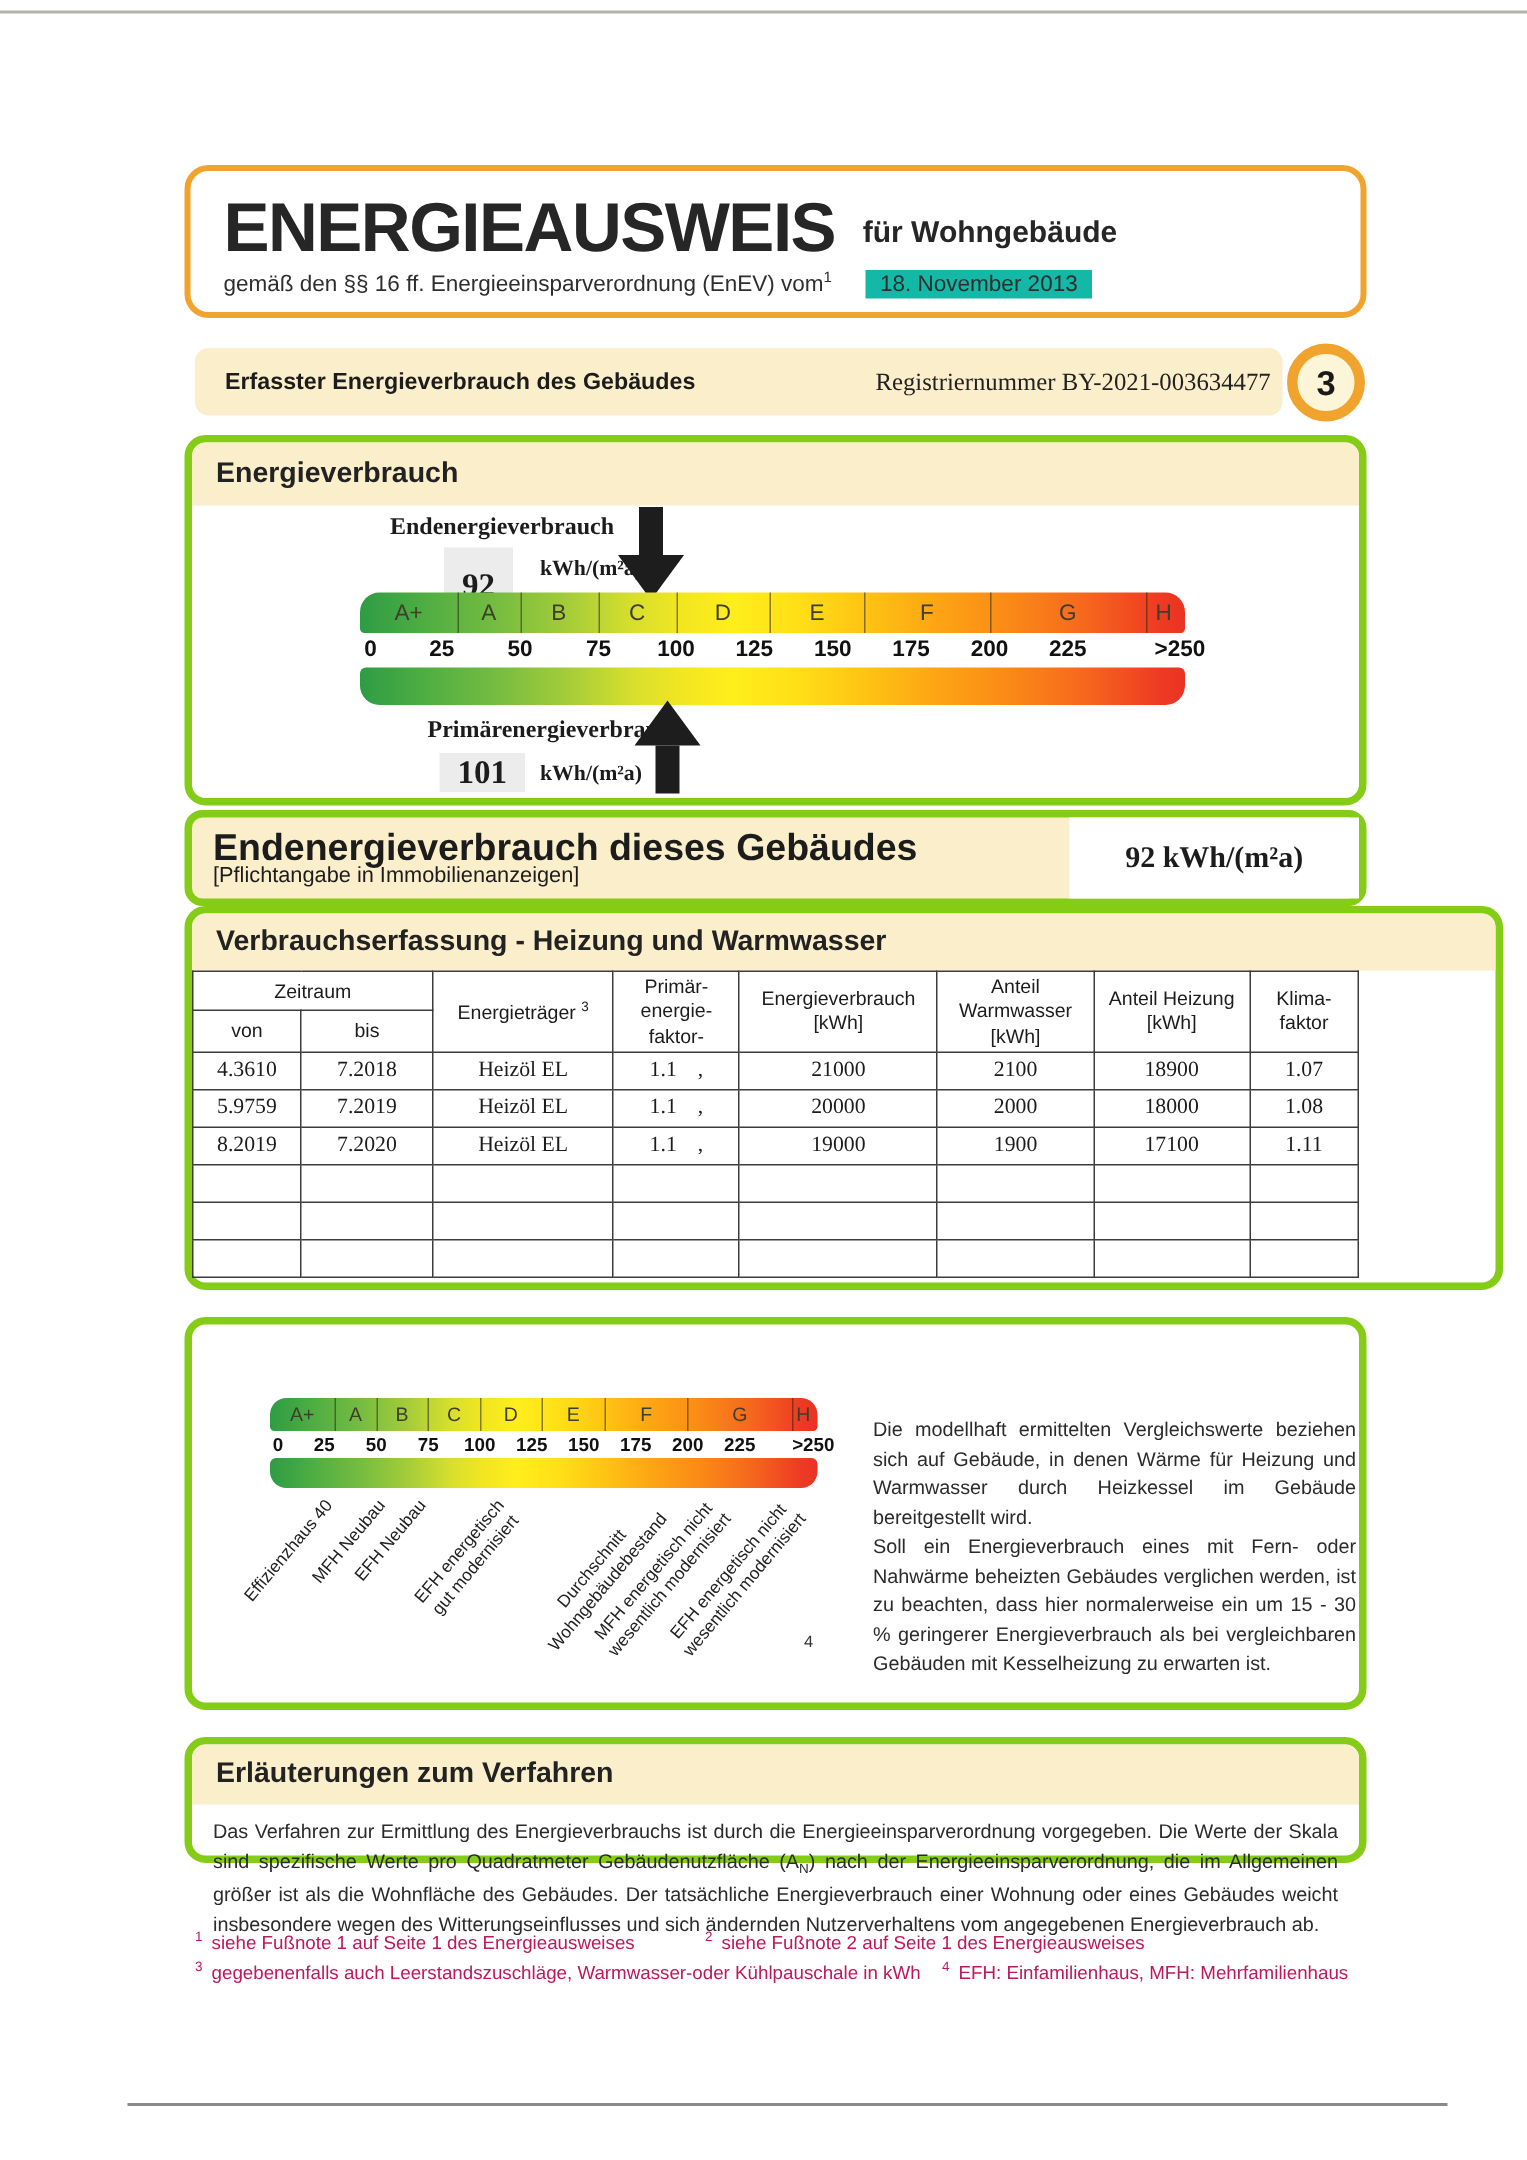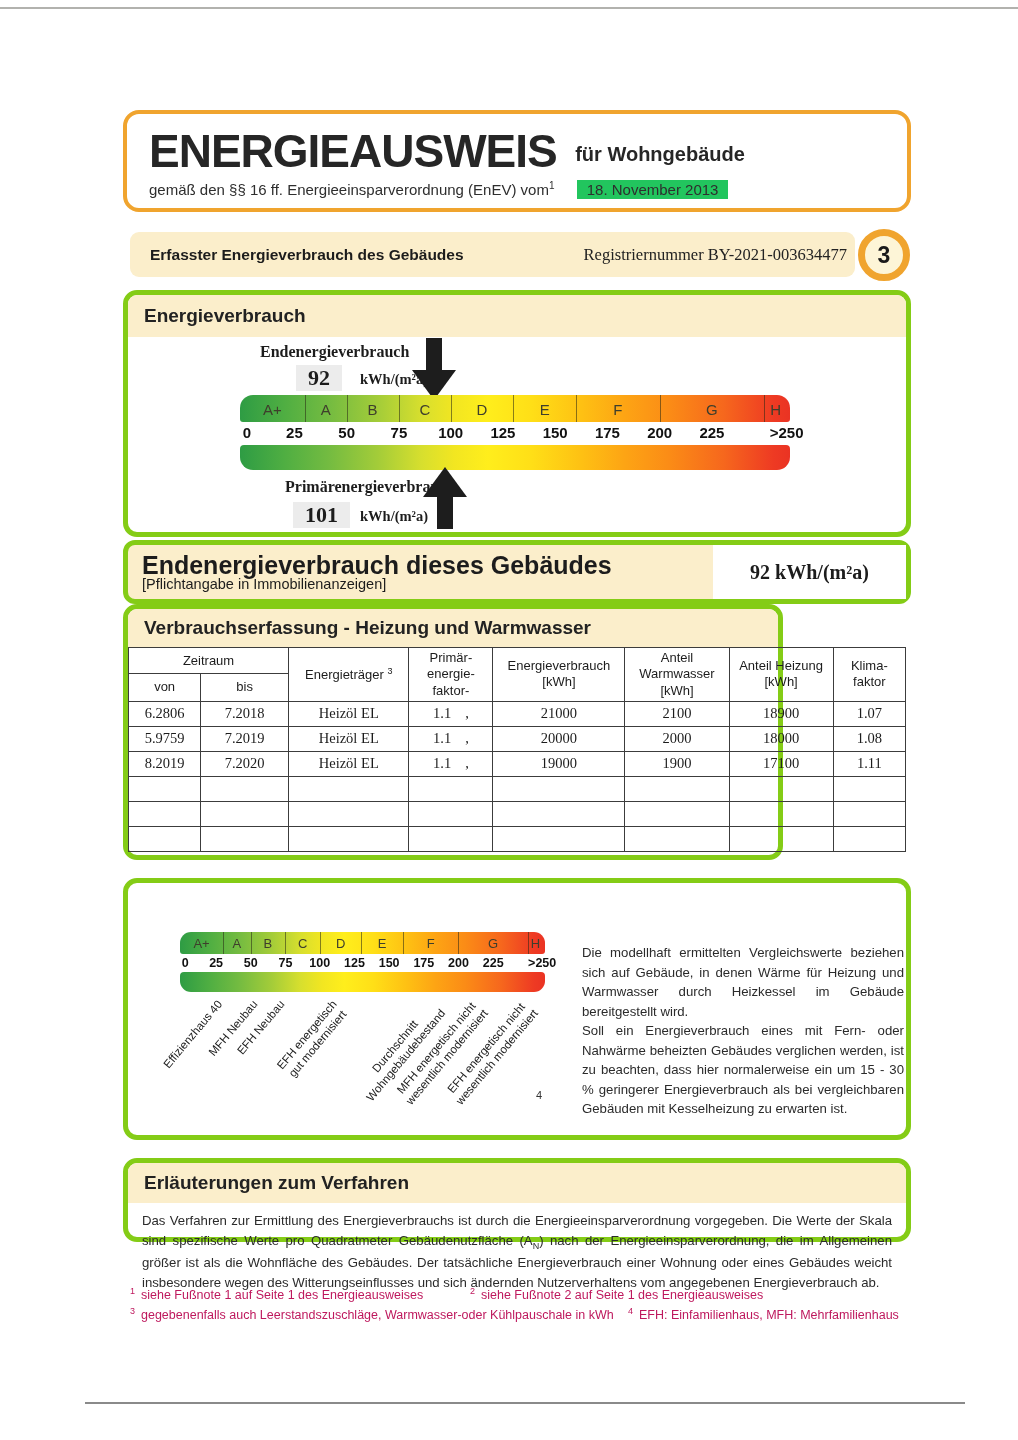--- a/index.html
+++ b/index.html
@@ -11,21 +11,21 @@
   .rule-top { left:0; top:7px; width:1018px; height:2px; background:#b2b2ae; }
   .rule-bottom { left:85px; top:1402px; width:880px; height:2px; background:#8a8a8a; }
 
   
   .header-box { position:absolute; left:123px; top:110px; width:788px; height:102px;
     border:4px solid #f0a42e; border-radius:16px; background:#fff; padding:10px 18px 0 22px; }
   .main-title { font-size:46px; font-weight:bold; letter-spacing:-1px; color:#262626; display:inline-block; }
   .main-title-suffix { font-size:20px; font-weight:bold; color:#262626; display:inline-block; margin-left:14px; position:relative; top:-6px; }
   .law-line { font-size:15px; color:#2e2e2e; margin-top:2px; }
   .law-line sup { font-size:10px; }
-  .law-date { background:#22c55e; padding:1px 10px; margin-left:18px; }
+  .law-date { background:#14b8a6; padding:1px 10px; margin-left:18px; }
 
   
   .registry-band { position:absolute; left:130px; top:232px; width:725px; height:45px;
     background:#fbeecb; border-radius:9px; display:flex; align-items:center; }
   .registry-label { font-size:15.5px; font-weight:bold; padding-left:20px; }
   .registry-number-wrap { font-family:"Liberation Serif", serif; font-size:16.5px; margin-left:120px; color:#222; }
   .page-badge { position:absolute; left:858px; top:229px; width:52px; height:52px; border-radius:50%;
     border:7px solid #f0a42e; background:#fdf5d7; display:flex; align-items:center; justify-content:center;
     font-size:23px; font-weight:bold; color:#1a1a1a; }
 
@@ -34,21 +34,21 @@
   .section-title-band { position:absolute; left:0; top:0; width:100%; background:#fbeecb;
     border-radius:9px 9px 0 0; display:flex; align-items:center; }
   .section-title { font-size:19px; font-weight:bold; padding-left:16px; color:#222; }
 
   
   .ev-box { left:123px; top:290px; width:788px; height:247px; }
   .ev-title-band { height:42px; }
 
   .serif-label { font-family:"Liberation Serif", serif; font-weight:bold; }
   .ev-end-label { position:absolute; left:132px; top:48px; font-size:16px; }
-  .ev-end-value { position:absolute; left:168px; top:70px; font-size:22px; background:#ececec; padding:0 12px; }
+  .ev-end-value { position:absolute; left:168px; top:70px; font-size:22px; background:#ececec; padding:12px 12px; }
   .ev-end-unit { position:absolute; left:232px; top:76px; font-size:14.5px; }
   .ev-pri-label { position:absolute; left:157px; top:183px; font-size:16px; }
   .ev-pri-value { position:absolute; left:165px; top:207px; font-size:22px; background:#ececec; padding:0 12px; }
   .ev-pri-unit { position:absolute; left:232px; top:213px; font-size:14.5px; }
 
   .arrow { position:absolute; width:44px; display:flex; flex-direction:column; align-items:center; }
   .arrow .stem { width:16px; height:32px; background:#1d1d1d; }
   .arrow .head-down { width:0; height:0; border-left:22px solid transparent; border-right:22px solid transparent; border-top:30px solid #1d1d1d; }
   .arrow .head-up { width:0; height:0; border-left:22px solid transparent; border-right:22px solid transparent; border-bottom:30px solid #1d1d1d; }
   .arrow-down-pos { left:284px; top:43px; }
@@ -74,21 +74,21 @@
 
   
   .mand-box { left:123px; top:540px; width:788px; height:64px; background:#fbeecb; border-radius:12px; }
   .mand-title { position:absolute; left:14px; top:6px; font-size:25px; font-weight:bold; }
   .mand-sub { position:absolute; left:14px; top:31px; font-size:14.5px; }
   .mand-value-box { position:absolute; right:0; top:0; width:193px; height:54px; background:#fff;
       display:flex; align-items:center; justify-content:center; }
   .mand-value { font-family:"Liberation Serif", serif; font-weight:bold; font-size:20px; }
 
   
-  .tbl-box { left:123px; top:604px; width:660px; height:256px; }
+  .tbl-box { left:123px; top:604px; width:879px; height:256px; }
   .tbl-title-band { height:38px; }
   .tbl-title-band .section-title { font-size:19px; }
   table.ctable { position:absolute; left:0; top:38px; width:778px; border-collapse:collapse; table-layout:fixed; }
   table.ctable th, table.ctable td { border:1px solid #3c3c3c; text-align:center; vertical-align:middle; }
   table.ctable th { font-size:13px; font-weight:normal; white-space:pre-line; line-height:1.25; padding:2px 2px; }
   table.ctable td { font-family:"Liberation Serif", serif; font-size:14.5px; height:25px; }
   th.no-bottom { border-bottom:none; height:20px; }
   tr.subhead th { border-top:none; height:22px; }
   table.ctable sup { font-size:9px; }
   .factor-comma { display:inline-block; margin-left:14px; }
@@ -249,21 +249,21 @@
           <th rowspan="2">Klima-
 faktor</th>
         </tr>
         <tr class="subhead">
           <th>von</th>
           <th>bis</th>
         </tr>
       </thead>
       <tbody>
         <tr>
-          <td>6.2806</td>
+          <td>4.3610</td>
           <td>7.2018</td>
           <td>Heizöl EL</td>
           <td><span>1.1</span><span class="factor-comma">,</span></td>
           <td>21000</td>
           <td>2100</td>
           <td>18900</td>
           <td>1.07</td>
         </tr>
         <tr>
           <td>5.9759</td>

